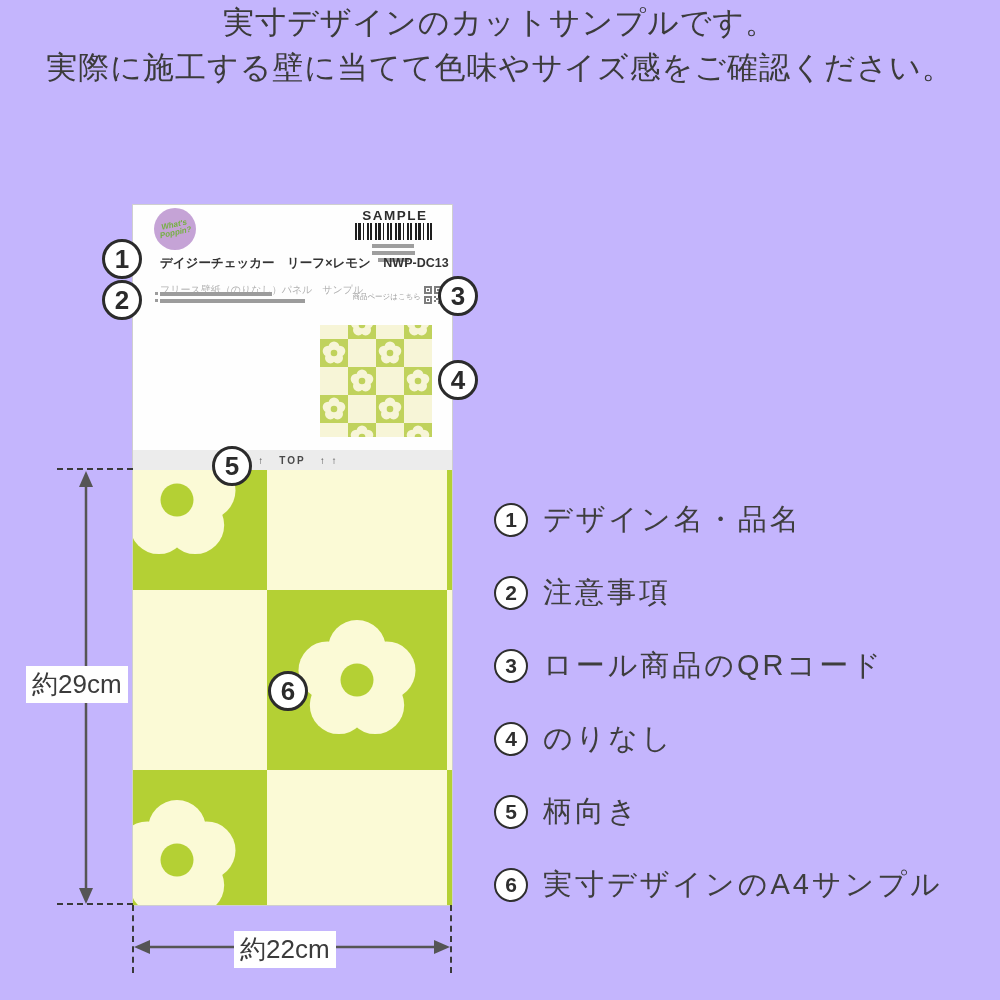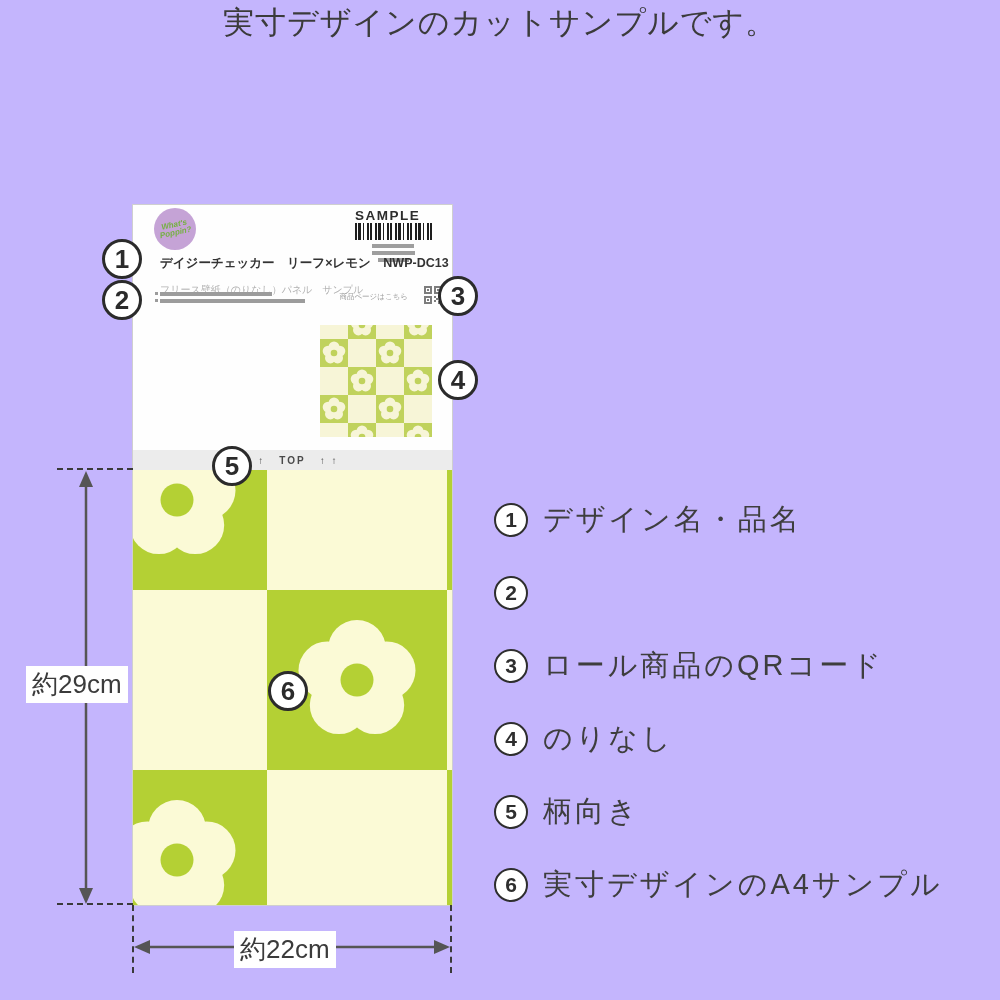--- a/index.html
+++ b/index.html
@@ -12,40 +12,40 @@
   
   .intro { position:absolute; left:0; right:0; top:47; text-align:center;
            font-size:31px; line-height:45px; letter-spacing:1px; color:#3b3b3b; }
   
   .paper { position:absolute; left:133px; top:205px; width:319px; height:700px;
            background:#fefefe; box-shadow:0 0 0 1px #cfcfcf; }
   .logo { position:absolute; left:21px; top:3px; width:42px; height:42px; border-radius:50%;
           background:var(--logo_purple,#c5a3d6); display:flex; align-items:center; justify-content:center; }
   .logo-text { font-size:8px; font-weight:bold; font-style:italic; line-height:8px;
                color:var(--logo_text,#76b043); transform:rotate(-12deg); text-align:center; }
-  .sample-badge { position:absolute; left:222px; top:3px; width:80px; text-align:left;
+  .sample-badge { position:absolute; left:222px; top:3px; width:80px; text-align:center;
                   font-size:13.5px; font-weight:800; letter-spacing:1.5px; color:#2d2d2d; }
   .barcode { position:absolute; left:222px; top:18px; width:80px; height:17px;
              background:repeating-linear-gradient(90deg,
                #1f1f1f 0 2px, #fff 2px 3px, #1f1f1f 3px 6px, #fff 6px 8px,
                #1f1f1f 8px 9px, #fff 9px 12px, #1f1f1f 12px 14px, #fff 14px 15px,
                #1f1f1f 15px 17px, #fff 17px 20px); }
   .bc-bar { position:absolute; background:#9e9e9e; height:4px; }
   .bc1 { left:239px; top:39px; width:42px; }
   .bc2 { left:239px; top:46px; width:43px; }
   .bc3 { left:245px; top:53px; width:31px; }
   .product-name { position:absolute; left:27px; top:50px; width:280px;
                   font-size:12.5px; font-weight:bold; color:#333; white-space:nowrap; }
   .product-spec { position:absolute; left:27px; top:78px; font-size:10px; color:#b2b2b2; white-space:nowrap; }
   .note-bar { position:absolute; background:#9c9c9c; height:4px; }
   .nb1 { left:27px; top:87px; width:112px; }
   .nb2 { left:27px; top:94px; width:145px; }
   .note-dot { position:absolute; width:3px; height:3px; background:#9c9c9c; }
   .ndot1 { left:22px; top:87px; } .ndot2 { left:22px; top:94px; }
-  .qr-row { position:absolute; right:10px; top:81px; display:flex; align-items:flex-end; gap:16px; }
+  .qr-row { position:absolute; right:10px; top:81px; display:flex; align-items:flex-end; gap:3px; }
   .qr-caption { font-size:7.5px; color:#9b9b9b; padding-bottom:2px; white-space:nowrap; }
   .mini-pattern { position:absolute; left:187px; top:120px; }
   .orientation-strip { position:absolute; left:0; right:0; top:245px; height:20px; background:#ececec;
        display:flex; align-items:center; justify-content:center; gap:14px;
        font-size:10px; font-weight:bold; color:#4a4a4a; letter-spacing:2px; }
   .big-pattern { position:absolute; left:0; top:265px; }
   .gm { fill:var(--mini_green,#c0d25c); } .cm { fill:var(--mini_cream,#f7f5d7); }
   .gb { fill:var(--pattern_green,#b4d034); } .cb { fill:var(--pattern_cream,#fbfad6); }
   
   .marker { position:absolute; width:40px; height:40px; box-sizing:border-box;
@@ -78,20 +78,21 @@
                 font-size:21px; font-weight:bold; color:#2e2e2e; }
   .legend-label { font-size:29px; letter-spacing:3px; color:#3e3e3e; white-space:nowrap; }
 </style>
 </head>
 <body>
 
 <div id="root">
 
   <header class="intro">
     <div>実寸デザインのカットサンプルです。</div>
+    <div>実際に施工する壁に当てて色味やサイズ感をご確認ください。</div>
   </header>
 
   <div class="paper">
 
     <div class="logo">
       <div class="logo-text">
         <span>What's</span><br>
         <span>Poppin?</span>
       </div>
     </div>
@@ -223,20 +224,21 @@
   </svg>
   <div class="dim-label dl-h">約22cm</div>
 
   <div class="legend">
     <div class="legend-row">
       <span class="legend-num">1</span>
       <span class="legend-label">デザイン名・品名</span>
     </div>
     <div class="legend-row">
       <span class="legend-num">2</span>
+      <span class="legend-label">注意事項</span>
     </div>
     <div class="legend-row">
       <span class="legend-num">3</span>
       <span class="legend-label">ロール商品のQRコード</span>
     </div>
     <div class="legend-row">
       <span class="legend-num">4</span>
       <span class="legend-label">のりなし</span>
     </div>
     <div class="legend-row">

